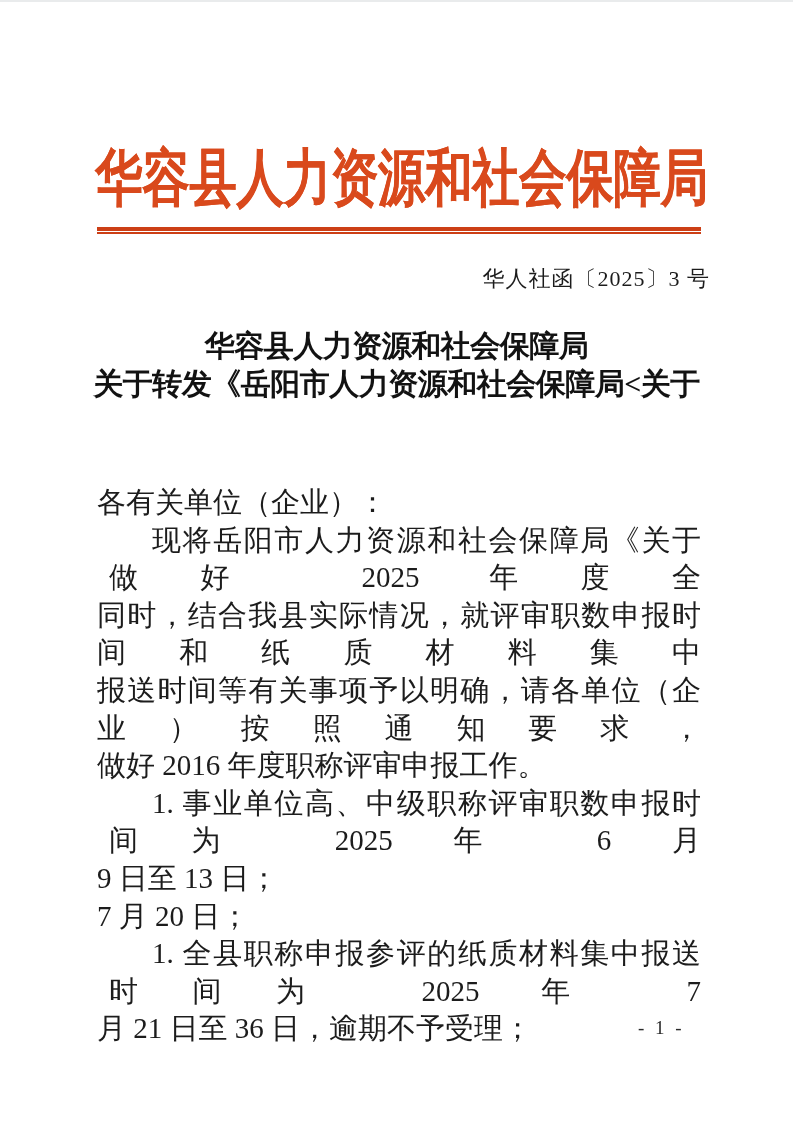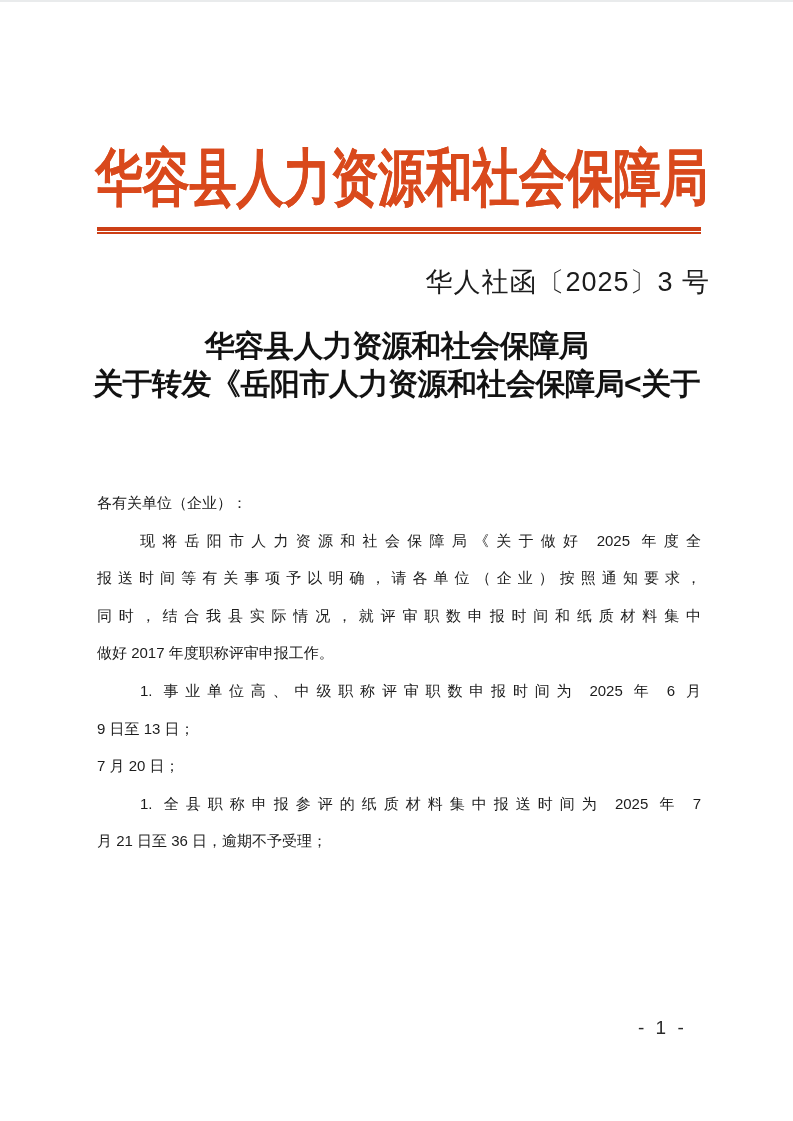--- a/index.html
+++ b/index.html
@@ -6,21 +6,21 @@
     margin: 0;
     padding: 0;
     background: #ffffff;
   }
   .page {
     position: relative;
     width: 793px;
     height: 1121px;
     background: var(--paper, #ffffff);
     color: var(--ink, #1c1c1c);
-    font-family: Liberation Sans, sans-serif;
+    font-family: Liberation Serif, serif;
     overflow: hidden;
   }
   .scan-edge {
     position: absolute;
     top: 0; left: 0;
     width: 100%; height: 2px;
     background: #e9ebec;
   }
   
   .letterhead {
@@ -45,21 +45,21 @@
     left: 97px;
     width: 604px;
   }
   .rule .thick { height: 4px; background: var(--rule-red, #cc3f16); }
   .rule .thin  { height: 2px; background: var(--rule-red, #cc3f16); margin-top: 1px; }
   
   .doc-number {
     position: absolute;
     top: 264px;
     right: 83px;
-    font-size: 27px;
+    font-size: 22px;
     letter-spacing: 1px;
     white-space: nowrap;
   }
   
   .title {
     position: absolute;
     top: 327px;
     left: 0;
     width: 793px;
     text-align: center;
@@ -68,25 +68,25 @@
     font-weight: bold;
     letter-spacing: -0.5px;
     color: #121212;
   }
   
   .body-text {
     position: absolute;
     top: 484px;
     left: 97px;
     width: 604px;
-    font-size: 15px;
+    font-size: 29px;
     line-height: 37.6px;
   }
   .bline { min-height: 37.6px; }
-  .bline.indent { text-indent: 43px; }
+  .bline.indent { text-indent: 43px; margin-left: 12px; }
   .bline.j {
     text-align: justify;
     text-align-last: justify;
   }
   
   .page-number {
     position: absolute;
     top: 1017px;
     left: 638px;
     font-size: 19px;
@@ -111,23 +111,23 @@
   <div class="doc-number">华人社函〔2025〕3 号</div>
 
   <div class="title">
     <div>华容县人力资源和社会保障局</div>
     <div>关于转发《岳阳市人力资源和社会保障局&lt;关于</div>
   </div>
 
   <div class="body-text">
       <div class="bline">各有关单位（企业）：</div>
       <div class="bline indent j">现将岳阳市人力资源和社会保障局《关于做好 2025 年度全</div>
+      <div class="bline j">同时，结合我县实际情况，就评审职数申报时间和纸质材料集中</div>
       <div class="bline j">报送时间等有关事项予以明确，请各单位（企业）按照通知要求，</div>
-      <div class="bline j">同时，结合我县实际情况，就评审职数申报时间和纸质材料集中</div>
-      <div class="bline">做好 2017 年度职称评审申报工作。</div>
+      <div class="bline">做好 2016 年度职称评审申报工作。</div>
       <div class="bline indent j">1. 事业单位高、中级职称评审职数申报时间为 2025 年 6 月</div>
       <div class="bline">9 日至 13 日；</div>
       <div class="bline">7 月 20 日；</div>
       <div class="bline indent j">1. 全县职称申报参评的纸质材料集中报送时间为 2025 年 7</div>
       <div class="bline">月 21 日至 36 日，逾期不予受理；</div>
     </div>
 
   <div class="page-number">- 1 -</div>
 </div>
 

